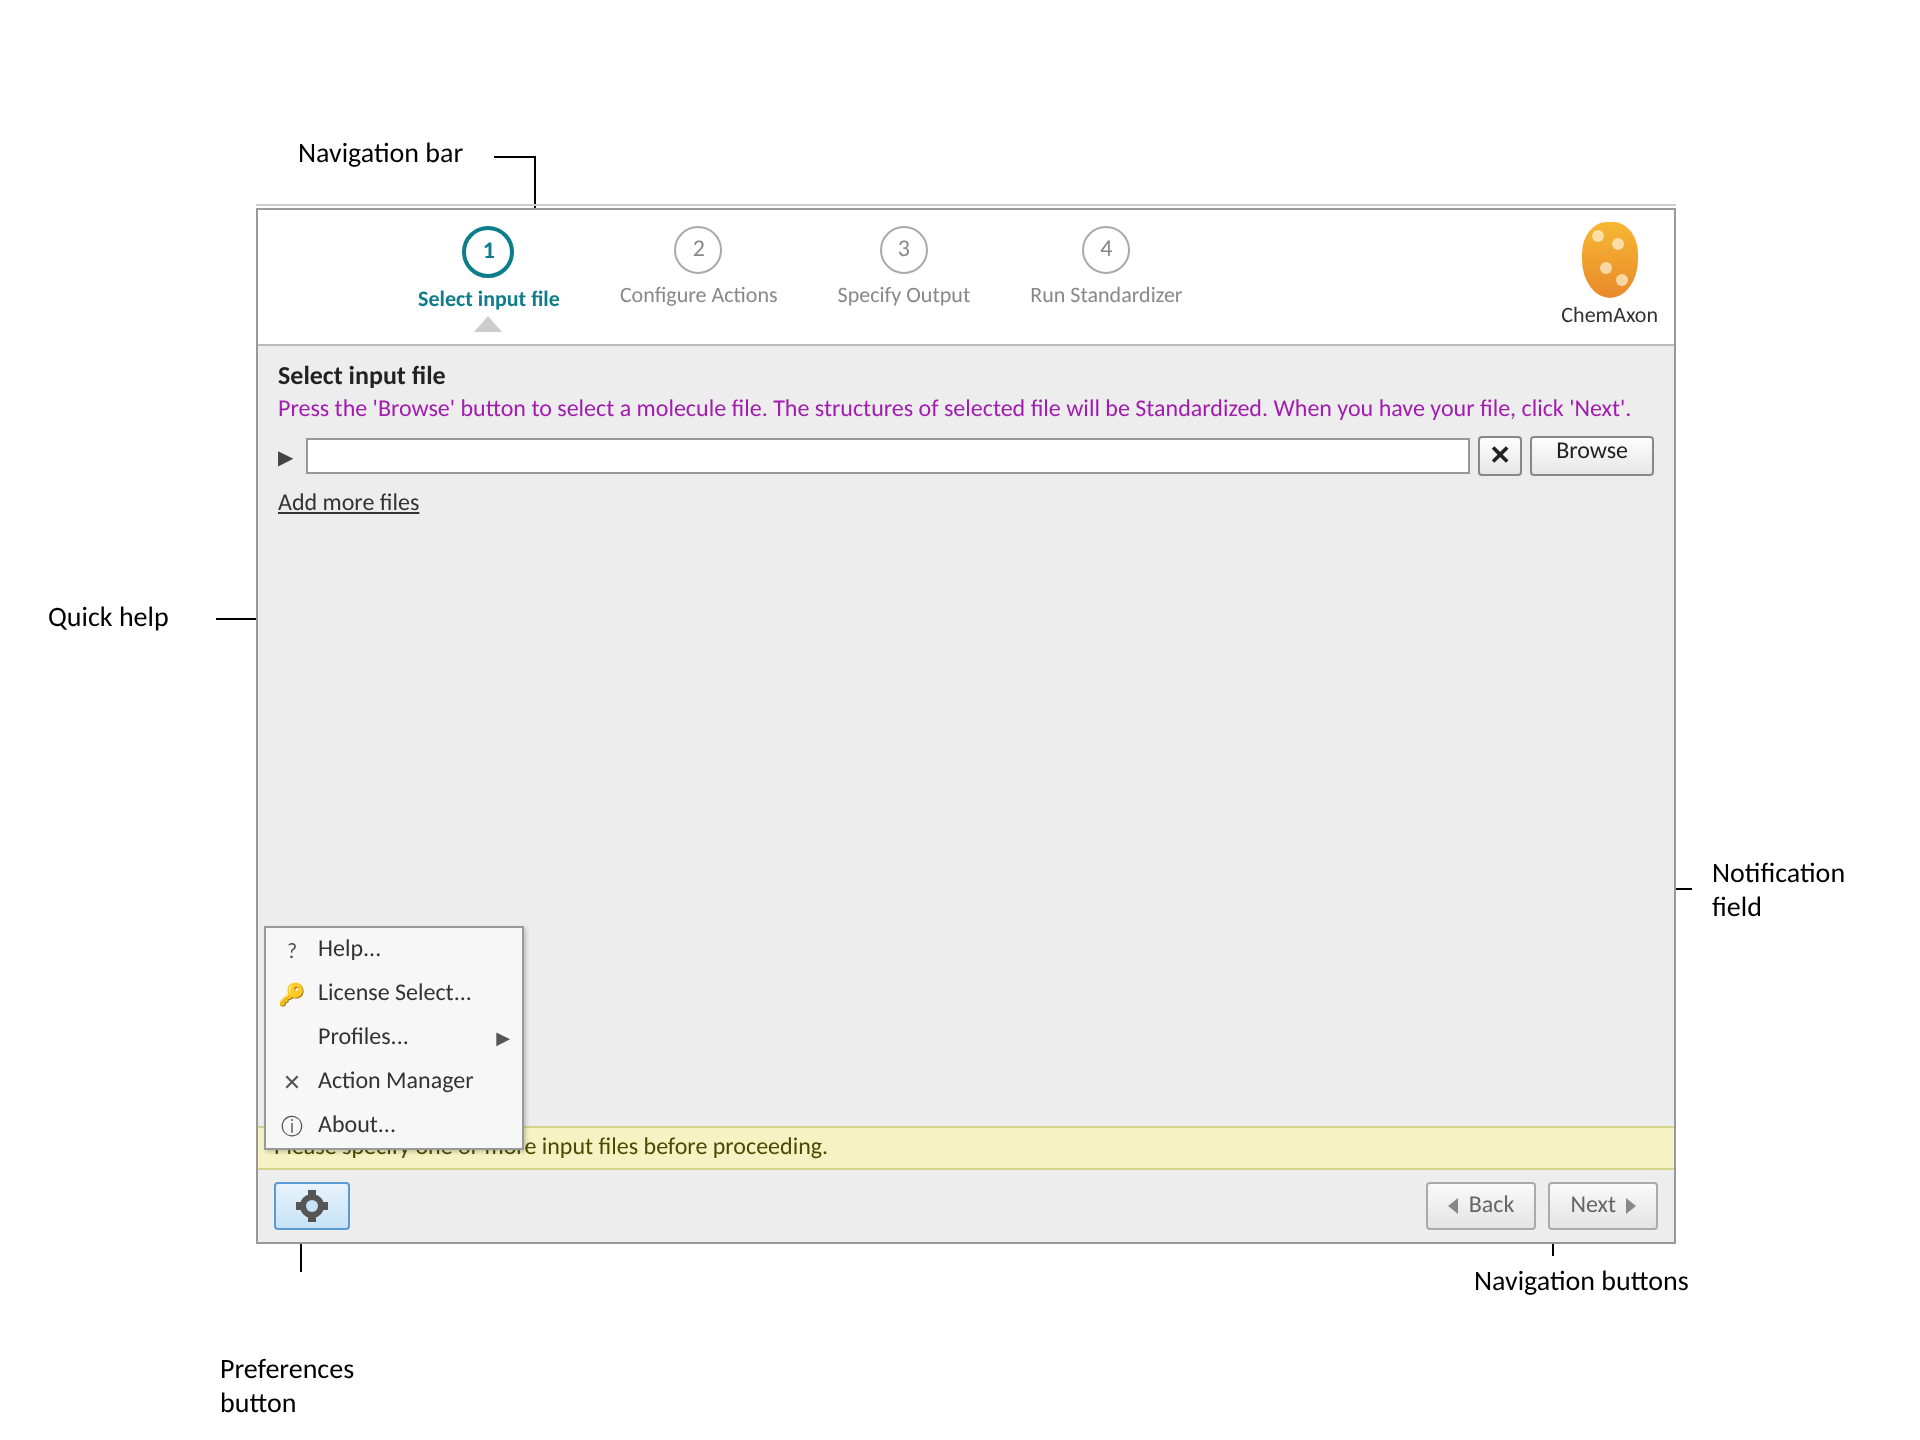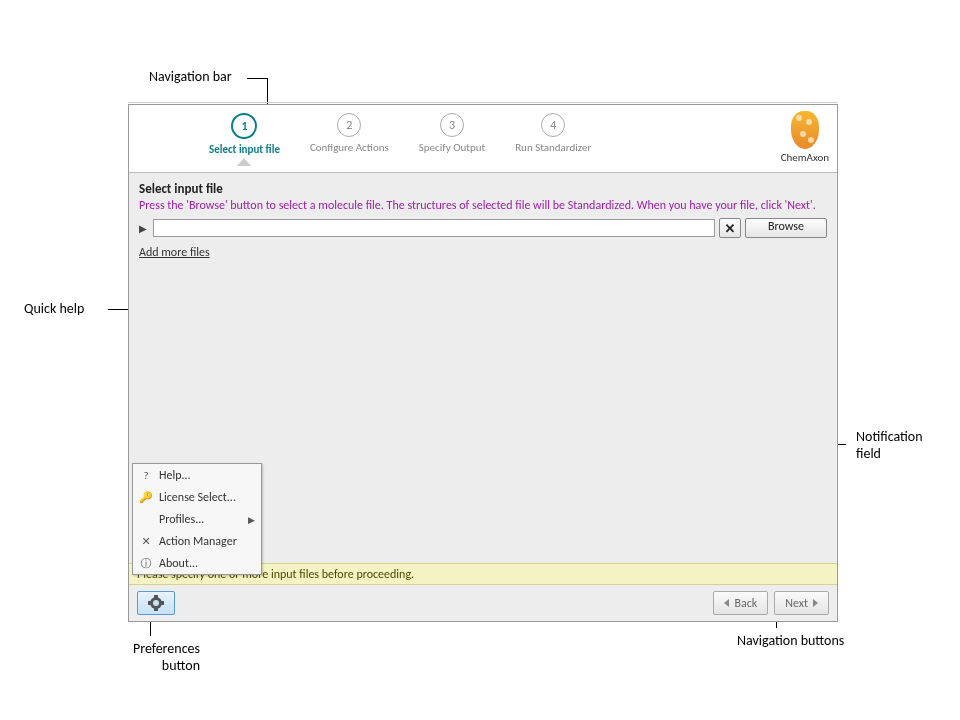--- a/index.html
+++ b/index.html
@@ -23,21 +23,21 @@
   .logo-icon::before { content:""; position:absolute; top:4px; left:5px; width:6px; height:6px; border-radius:50%; background:#fff3d6; box-shadow: 10px 4px 0 #fff3d6, 4px 16px 0 #fff3d6, 12px 22px 0 #fff3d6; opacity:0.7; }
   .logo-text { font-size: 11px; color: #333; }
   
   .content { padding: 8px 10px 180px 10px; min-height: 390px; }
   .section-title { font-weight: bold; font-size: 13px; margin-bottom: 2px; }
   .help-text { font-size: 12px; color: #a21caf; margin-bottom: 6px; }
   .file-row { display: flex; align-items: center; gap: 4px; margin-bottom: 6px; }
   .tri { font-size: 10px; color: #444; width: 10px; }
   .file-input { flex: 1; height: 18px; background: #fff; border: 1px solid #999; padding: 0 4px; font-size: 12px; }
   .icon-btn { width: 22px; height: 20px; border: 1px solid #888; background: linear-gradient(#fdfdfd,#e6e6e6); border-radius: 2px; display:flex; align-items:center; justify-content:center; font-weight:bold; cursor:pointer; font-size:13px; }
-  .browse-btn { height: 20px; padding: 0 22px; border: 1px solid #888; background: linear-gradient(#fdfdfd,#e6e6e6); border-radius: 2px; font-size: 12px; cursor:pointer; }
+  .browse-btn { height: 20px; padding: 0 12px; border: 1px solid #888; background: linear-gradient(#fdfdfd,#e6e6e6); border-radius: 2px; font-size: 12px; cursor:pointer; }
   .add-more { font-size: 12px; color: #333; text-decoration: underline; cursor: pointer; display:inline-block; }
   
   .popup-menu { position: absolute; left: 3px; bottom: 46px; width: 130px; background: #f7f7f7; border: 1px solid #999; box-shadow: 1px 1px 2px rgba(0,0,0,0.2); }
   .popup-menu .item { display:flex; align-items:center; padding: 4px 6px; font-size: 12px; color:#333; cursor:pointer; position:relative; }
   .popup-menu .mi-icon { width:14px; height:14px; margin-right:6px; display:flex; align-items:center; justify-content:center; color:#555; font-size:11px; }
   .popup-menu .arrow { position:absolute; right:6px; font-size:9px; color:#555; }
   
   .notification { background: #f5f3c3; border-top:1px solid #d6d48a; border-bottom:1px solid #d6d48a; padding: 3px 8px; font-size: 12px; color:#4a4a00; }
   
   .footer { display:flex; align-items:flex-start; padding: 6px 8px; background:#ededed; }
@@ -64,21 +64,21 @@
 <div class="annotation" style="left:856px; top:428px; width:90px;">Notification field</div>
 <div class="ann-line" style="left:738px; top:444px; width:108px; height:1px;"></div>
 <div class="ann-line" style="left:738px; top:444px; width:1px; height:122px;"></div>
 
 <div class="annotation" style="left:737px; top:632px;">Navigation buttons</div>
 <div class="ann-line" style="left:718px; top:579px; width:116px; height:1px;"></div>
 <div class="ann-line" style="left:718px; top:579px; width:1px; height:35px;"></div>
 <div class="ann-line" style="left:834px; top:579px; width:1px; height:35px;"></div>
 <div class="ann-line" style="left:776px; top:614px; width:1px; height:14px;"></div>
 
-<div class="annotation" style="left:110px; top:640px; width:90px;text-align:right;">Preferences button</div>
+<div class="annotation" style="left:110px; top:676px; width:90px;">Preferences button</div>
 <div class="ann-line" style="left:150px; top:610px; width:1px; height:26px;"></div>
 
 <div class="hr-top"></div>
 
 <div class="app-frame">
 
   <div class="navbar">
     <div class="nav-steps">
       <div class="step active">
         <div class="step-circle">1</div>

